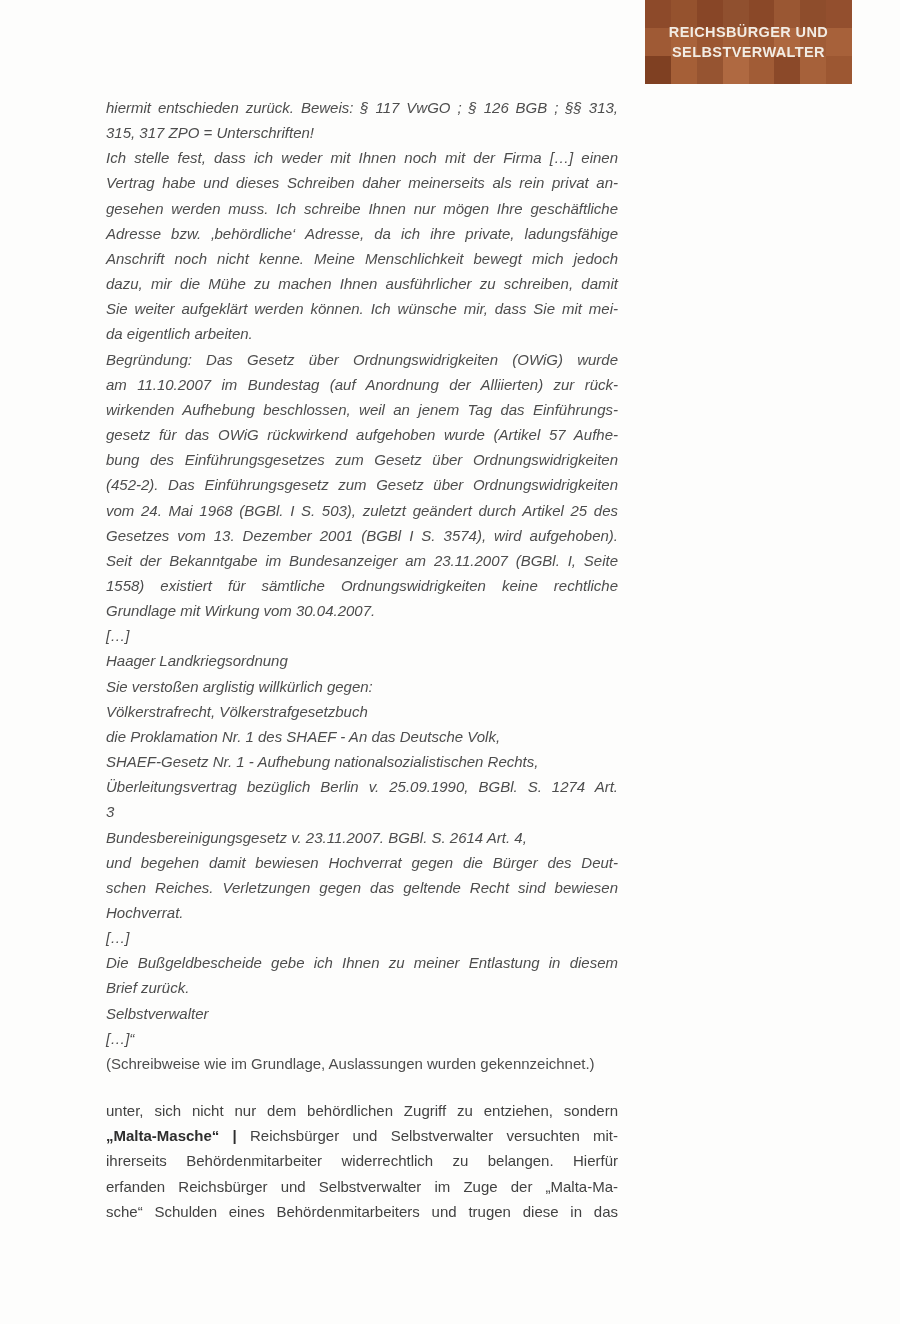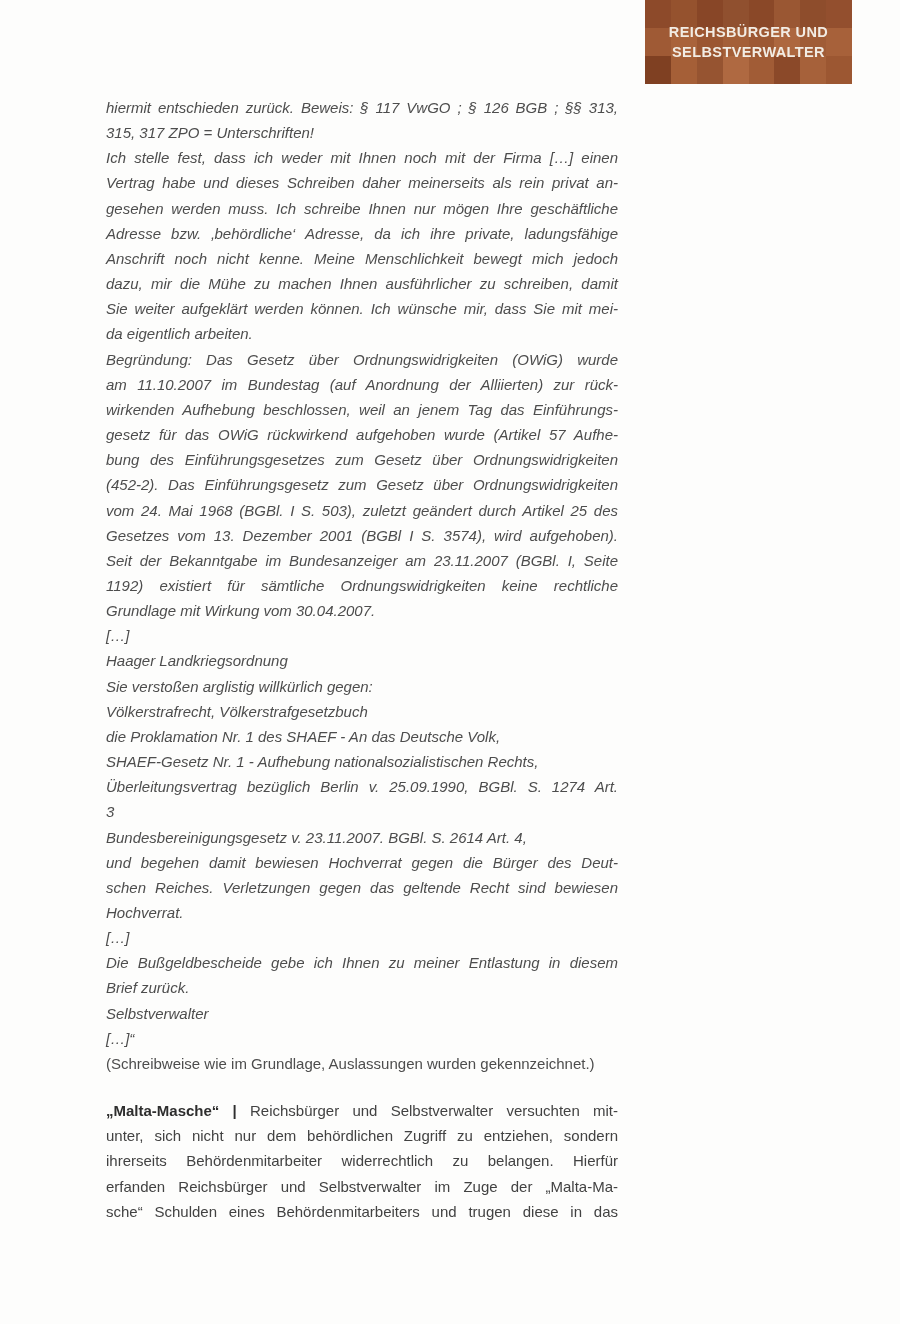--- a/index.html
+++ b/index.html
@@ -108,21 +108,21 @@
       <div class="line">da eigentlich arbeiten.</div>
       <div class="line j">Begründung: Das Gesetz über Ordnungswidrigkeiten (OWiG) wurde</div>
       <div class="line j">am 11.10.2007 im Bundestag (auf Anordnung der Alliierten) zur rück-</div>
       <div class="line j">wirkenden Aufhebung beschlossen, weil an jenem Tag das Einführungs-</div>
       <div class="line j">gesetz für das OWiG rückwirkend aufgehoben wurde (Artikel 57 Aufhe-</div>
       <div class="line j">bung des Einführungsgesetzes zum Gesetz über Ordnungswidrigkeiten</div>
       <div class="line j">(452-2). Das Einführungsgesetz zum Gesetz über Ordnungswidrigkeiten</div>
       <div class="line j">vom 24. Mai 1968 (BGBl. I S. 503), zuletzt geändert durch Artikel 25 des</div>
       <div class="line j">Gesetzes vom 13. Dezember 2001 (BGBl I S. 3574), wird aufgehoben).</div>
       <div class="line j">Seit der Bekanntgabe im Bundesanzeiger am 23.11.2007 (BGBl. I, Seite</div>
-      <div class="line j">1192) existiert für sämtliche Ordnungswidrigkeiten keine rechtliche</div>
+      <div class="line j">1558) existiert für sämtliche Ordnungswidrigkeiten keine rechtliche</div>
       <div class="line">Grundlage mit Wirkung vom 30.04.2007.</div>
       <div class="line">[…]</div>
       <div class="line">Haager Landkriegsordnung</div>
       <div class="line">Sie verstoßen arglistig willkürlich gegen:</div>
       <div class="line">Völkerstrafrecht, Völkerstrafgesetzbuch</div>
       <div class="line">die Proklamation Nr. 1 des SHAEF - An das Deutsche Volk,</div>
       <div class="line">SHAEF-Gesetz Nr. 1 - Aufhebung nationalsozialistischen Rechts,</div>
       <div class="line j">Überleitungsvertrag bezüglich Berlin v. 25.09.1990, BGBl. S. 1274 Art.</div>
       <div class="line">3</div>
       <div class="line">Bundesbereinigungsgesetz v. 23.11.2007. BGBl. S. 2614 Art. 4,</div>
@@ -130,22 +130,22 @@
       <div class="line j">schen Reiches. Verletzungen gegen das geltende Recht sind bewiesen</div>
       <div class="line">Hochverrat.</div>
       <div class="line">[…]</div>
       <div class="line j">Die Bußgeldbescheide gebe ich Ihnen zu meiner Entlastung in diesem</div>
       <div class="line">Brief zurück.</div>
       <div class="line">Selbstverwalter</div>
       <div class="line">[…]“</div>
     </div>
   <div class="line closing-note">(Schreibweise wie im Grundlage, Auslassungen wurden gekennzeichnet.)</div>
   <div class="malta">
+      <div class="line j">unter, sich nicht nur dem behördlichen Zugriff zu entziehen, sondern</div>
       <div class="line j"><strong>„Malta-Masche“ | </strong>Reichsbürger und Selbstverwalter versuchten mit-</div>
-      <div class="line j">unter, sich nicht nur dem behördlichen Zugriff zu entziehen, sondern</div>
       <div class="line j">ihrerseits Behördenmitarbeiter widerrechtlich zu belangen. Hierfür</div>
       <div class="line j">erfanden Reichsbürger und Selbstverwalter im Zuge der „Malta-Ma-</div>
       <div class="line j">sche“ Schulden eines Behördenmitarbeiters und trugen diese in das</div>
     </div>
 </div>
 
 <div class="footer">
   <span class="footer-title">Hessischer Verfassungsschutzbericht 2020</span>
   <span class="footer-page">
     <span>→</span><span class="num">137</span>

